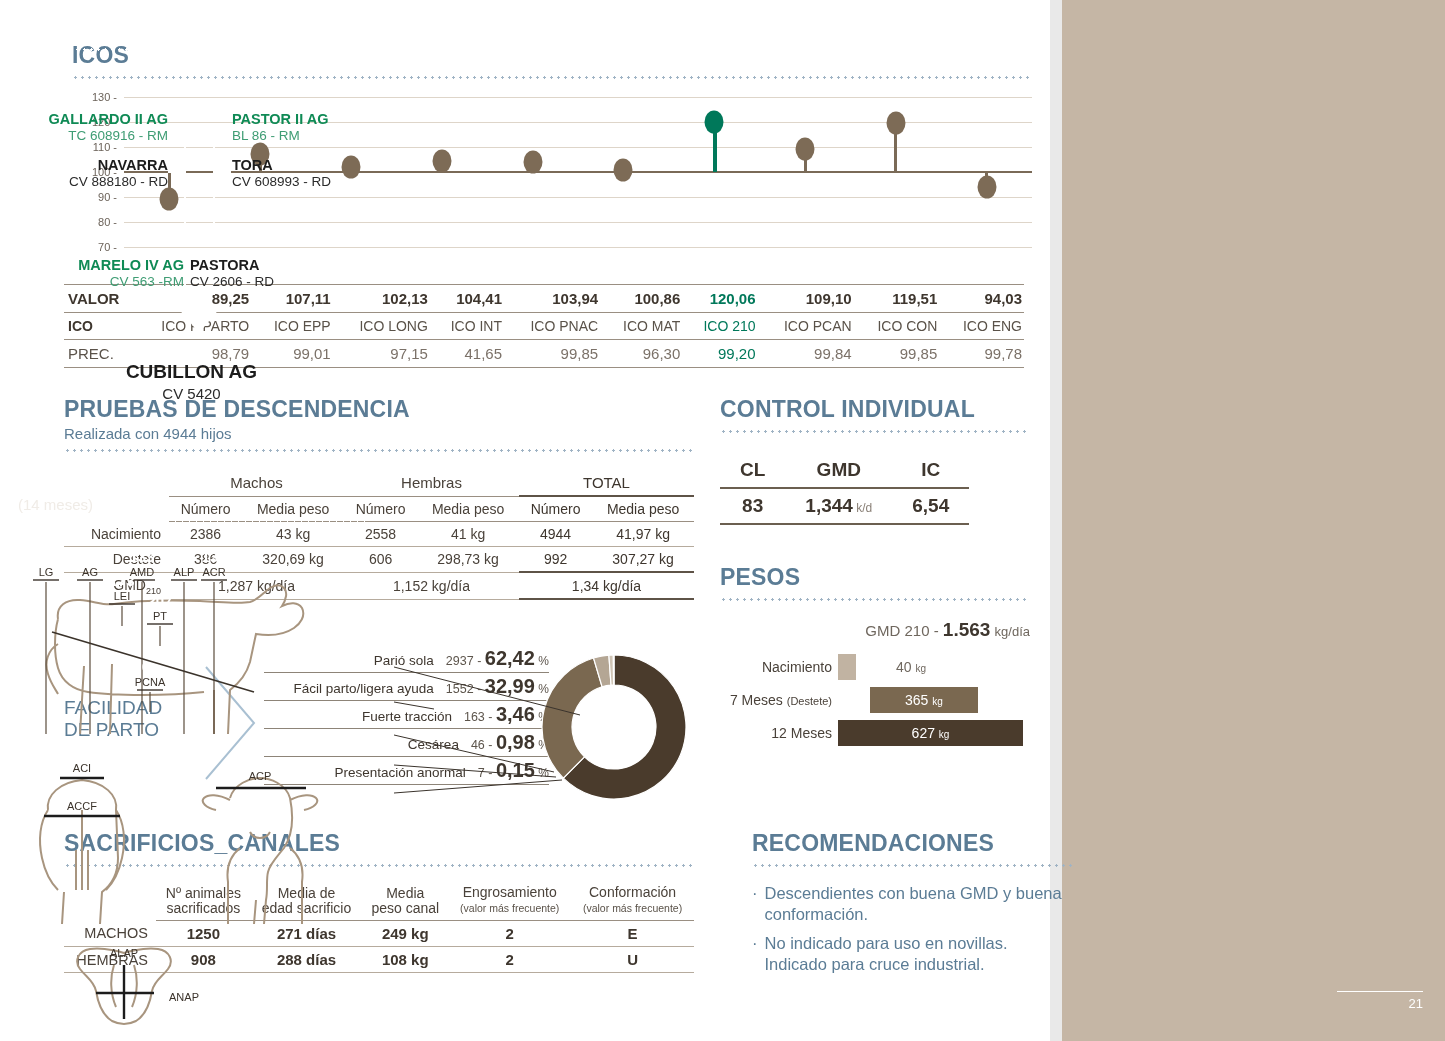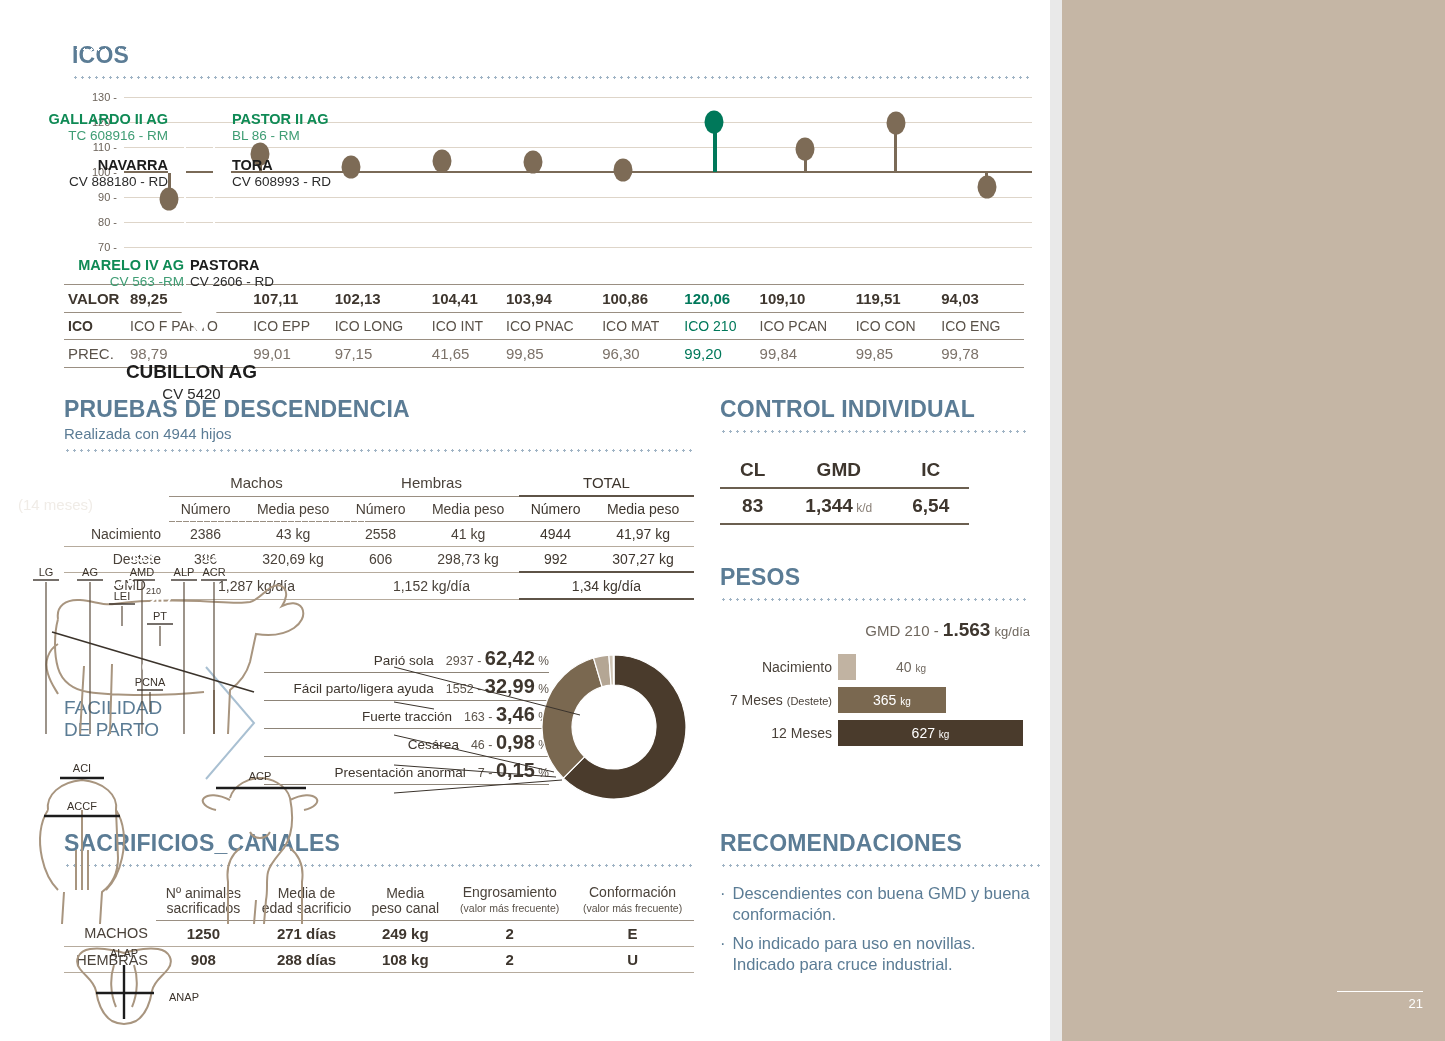--- a/index.html
+++ b/index.html
@@ -51,21 +51,21 @@
   .dot {
     position:absolute; width:19px; height:23px; border-radius:50%;
     background:#7d6b56; transform:translate(-50%,-50%);
   }
   .dot.hl { background:#00785a; }
 
   
   #icos-table { position:absolute; left:64px; top:284px; width:960px; }
   table.icos { width:100%; border-collapse:collapse; }
   table.icos td {
-    text-align:left; padding:5px 2px; font-size:14.5px; color:#4a423a;
+    text-align:right; padding:5px 2px; font-size:14.5px; color:#4a423a;
   }
   table.icos tr.r-valor td { font-weight:bold; font-size:15px; color:#3e362e; }
   table.icos tr.r-ico  td { font-size:14px; color:#5a5249; }
   table.icos tr.r-prec td { font-size:15px; color:#7b7168; }
   table.icos td.lbl { text-align:left; font-weight:bold; color:#3e362e; padding-left:4px; width:64px;}
   table.icos tr.r-ico td.lbl { font-weight:bold; color:#3e362e;}
   table.icos tr.r-prec td.lbl { font-weight:normal; color:#5a5249;}
   table.icos tr { border-top:1.5px solid #9a8f82; }
   table.icos tr:last-child { border-bottom:1.5px solid #9a8f82; }
   .green { color:#00785a !important; }
@@ -120,21 +120,21 @@
   
   #sacrificios { position:absolute; left:64px; top:830px; width:630px; }
   table.sac { width:100%; border-collapse:collapse; margin-top:14px; }
   table.sac td { text-align:center; font-size:14px; color:#4a423a; padding:4px 3px; }
   table.sac td.rowlab { text-align:right; padding-right:8px; width:92px; font-size:14.5px;}
   table.sac td.valb { font-weight:bold; color:#3e362e; font-size:15px; }
   .hcell { font-size:14px; color:#4a423a; line-height:15px; }
   .hcell .tiny { font-size:10.5px; color:#5a5249; }
 
   
-  #recom { position:absolute; left:720px; top:830px; width:320px; }
+  #recom { position:absolute; left:752px; top:830px; width:320px; }
   .rec-list { margin-top:16px; }
   .rec-item { display:flex; color:#5b7c95; font-size:16.5px; line-height:21px; margin-bottom:8px; }
   .rec-bullet { margin-right:7px; }
 
   
   #geneal { position:absolute; left:18px; top:40px; width:347px; }
   .panel-h { color:#fff; font-size:21px; font-weight:normal; }
   .panel-sub { color:#f0ece7; font-size:15px; }
   .tree { position:relative; height:250px; margin-top:10px; }
   .node { position:absolute; white-space:nowrap; }
@@ -337,21 +337,21 @@
     </div>
     <div class="bars" id="pesos-bars">
         <div class="barrow">
           <div class="barlab">Nacimiento</div>
           <div class="bar" style="width: 18px; background: rgb(193, 179, 162);">
             <span class="outval">40 <span class="ku">kg</span></span>
           </div>
         </div>
         <div class="barrow">
           <div class="barlab">7 Meses <span class="small">(Destete)</span></div>
-          <div class="bar" style="width: 107.695px; background: rgb(122, 104, 80);">
+          <div class="bar" style="width: 107.695px; background: rgb(122, 104, 80); margin-left: 32px;">
             <span class="inval">365 <span class="ku">kg</span></span>
           </div>
         </div>
         <div class="barrow">
           <div class="barlab">12 Meses</div>
           <div class="bar" style="width: 185px; background: rgb(74, 59, 44);">
             <span class="inval">627 <span class="ku">kg</span></span>
           </div>
         </div>
       </div>

